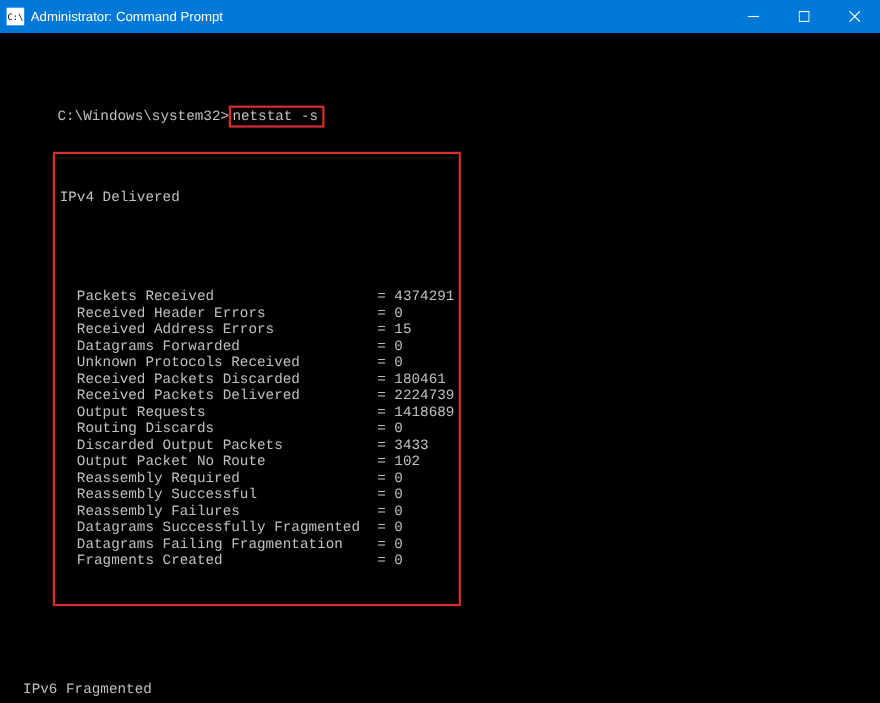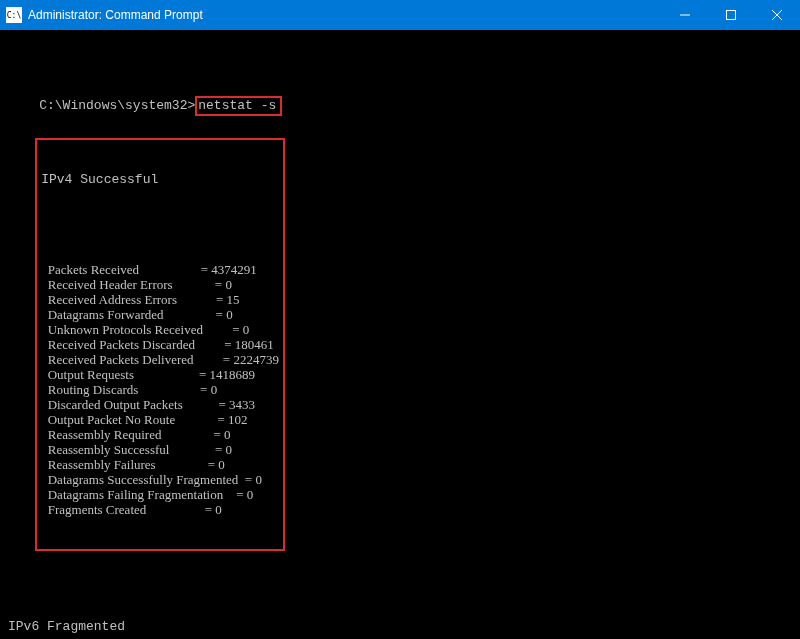--- a/index.html
+++ b/index.html
@@ -52,21 +52,21 @@
       align-items: center;
       justify-content: center;
       color: #fff;
       font-size: 10px;
       cursor: pointer;
     }
     .win-btn svg { width: 10px; height: 10px; }
     .terminal {
       flex: 1;
       background: #000;
-      padding: 6px 8px;
+      padding: 6px 21px;
       font-family: Consolas, "Courier New", monospace;
       font-size: 13px;
       line-height: 15px;
       color: #c0c0c0;
       overflow: hidden;
       white-space: pre;
       position: relative;
     }
     .prompt-line {
       display: inline-block;
@@ -79,21 +79,20 @@
     }
     .stats-box {
       border: 2px solid #d62e2e;
       padding: 2px 4px;
       display: inline-block;
       margin-top: 7px;
       margin-left: -4px;
     }
     .stat-row {
       display: block;
-      font-family: Liberation Serif, serif;
     }
     .section {
       margin-top: 8px;
     }
   </style>
 </head>
 <body>
 
 <div class="window">
   <div class="titlebar">
@@ -117,21 +116,21 @@
           </svg>
       </div>
     </div>
   </div>
 
   <div class="terminal">
     <div>&nbsp;</div>
     <div class="prompt-line"><span class="prompt-path">C:\Windows\system32&gt;</span><span class="cmd-box"><span>netstat -s</span></span></div>
 
     <div class="stats-box">
-      <div>IPv4 Successful</div>
+      <div>IPv4 Delivered</div>
       <div>&nbsp;</div>
       <div id="ipv4-rows"><div class="stat-row">  Packets Received                   = 4374291</div><div class="stat-row">  Received Header Errors             = 0</div><div class="stat-row">  Received Address Errors            = 15</div><div class="stat-row">  Datagrams Forwarded                = 0</div><div class="stat-row">  Unknown Protocols Received         = 0</div><div class="stat-row">  Received Packets Discarded         = 180461</div><div class="stat-row">  Received Packets Delivered         = 2224739</div><div class="stat-row">  Output Requests                    = 1418689</div><div class="stat-row">  Routing Discards                   = 0</div><div class="stat-row">  Discarded Output Packets           = 3433</div><div class="stat-row">  Output Packet No Route             = 102</div><div class="stat-row">  Reassembly Required                = 0</div><div class="stat-row">  Reassembly Successful              = 0</div><div class="stat-row">  Reassembly Failures                = 0</div><div class="stat-row">  Datagrams Successfully Fragmented  = 0</div><div class="stat-row">  Datagrams Failing Fragmentation    = 0</div><div class="stat-row">  Fragments Created                  = 0</div></div>
     </div>
 
     <div class="section">
       <div>IPv6 Fragmented</div>
       
       
     </div>
 

